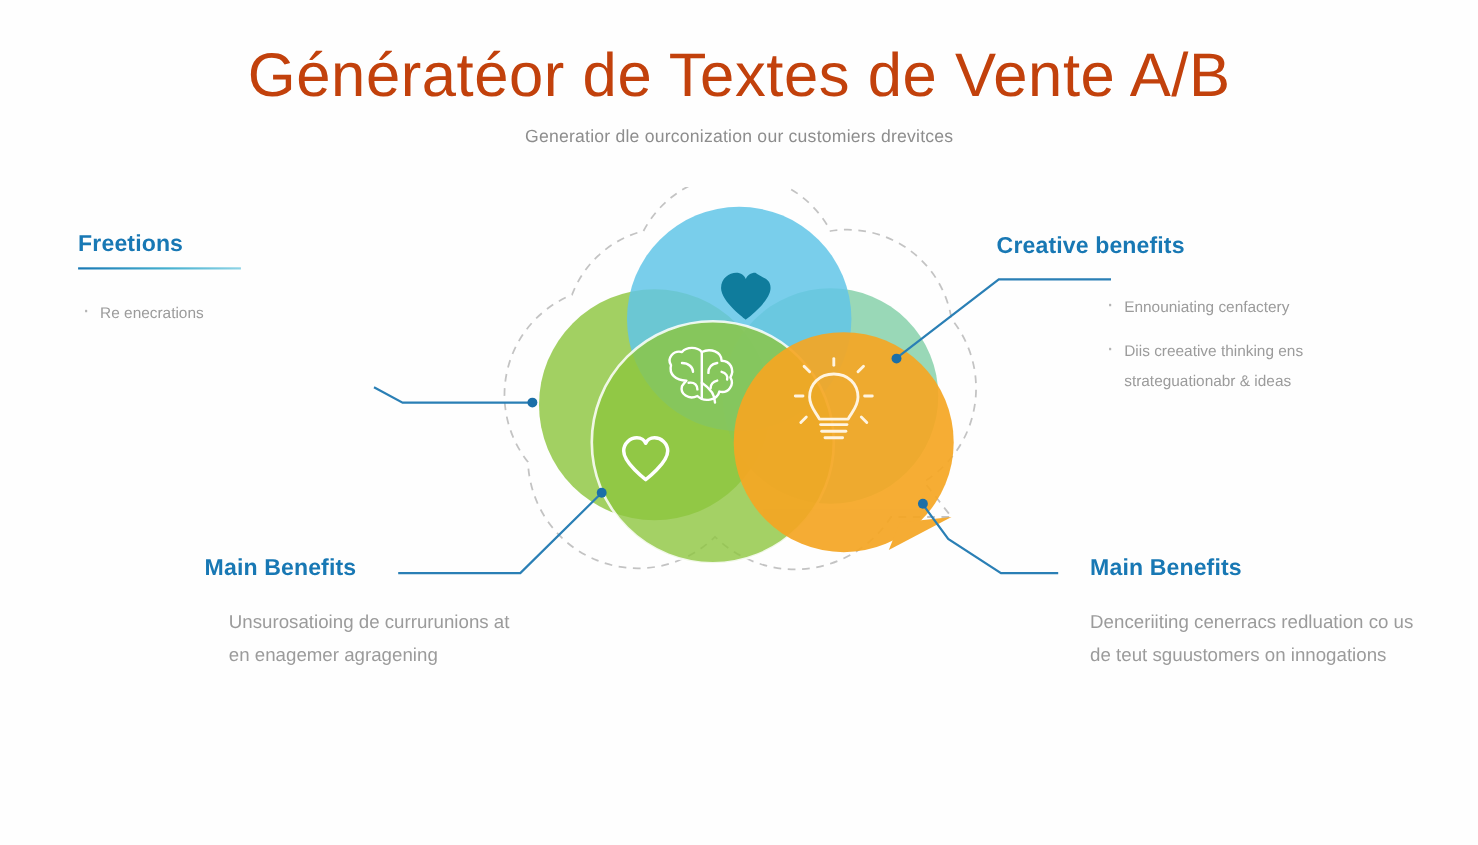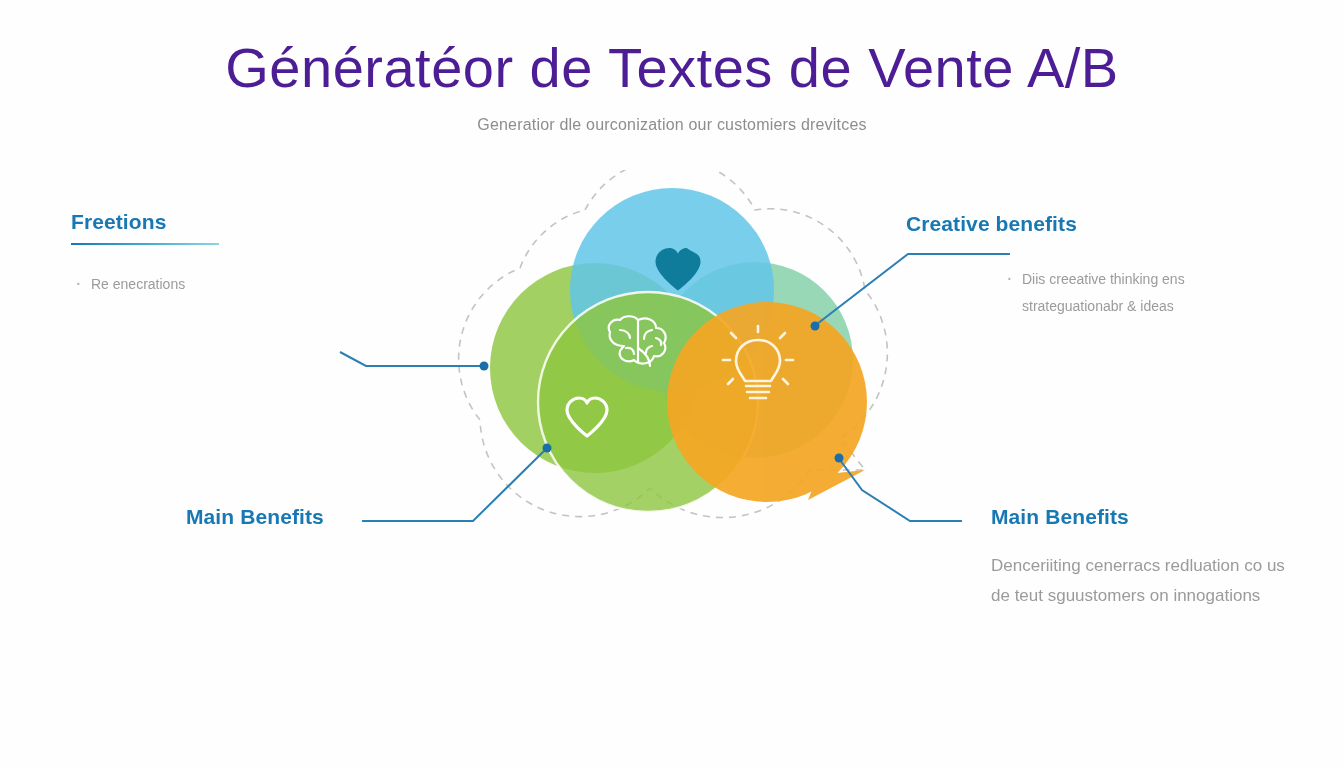--- a/index.html
+++ b/index.html
@@ -18,21 +18,21 @@
   
   #header {
     position: absolute;
     top: 36px; left: 0; width: 1344px;
     text-align: center;
   }
   #title {
     font-size: 56px;
     font-weight: 300;
     letter-spacing: 0.5px;
-    color: #4c1d95;
+    color: #c2410c;
     line-height: 1.15;
     white-space: nowrap;
   }
   #subtitle {
     margin-top: 16px;
     font-size: 16px;
     font-weight: 300;
     color: #8d8d8d;
     letter-spacing: 0.2px;
   }
@@ -226,26 +226,28 @@
     <div class="block-heading">Freetions</div>
     <div class="heading-rule"></div>
     <ul class="bullets">
       <li>Re enecrations</li>
     </ul>
   </div>
 
   <div class="block" id="block-tr">
     <div class="block-heading">Creative benefits</div>
     <ul class="bullets right">
+      <li>Ennouniating cenfactery</li>
       <li>Diis creeative thinking ens strateguationabr &amp; ideas</li>
     </ul>
   </div>
 
   <div class="block" id="block-bl">
     <div class="block-heading">Main Benefits</div>
+    <div class="plain-text">Unsurosatioing de currurunions at en enagemer agragening</div>
   </div>
 
   <div class="block" id="block-br">
     <div class="block-heading">Main Benefits</div>
     <div class="plain-text">Denceriiting cenerracs redluation co us de teut sguustomers on innogations</div>
   </div>
 
 </div>
 
 </body></html>

